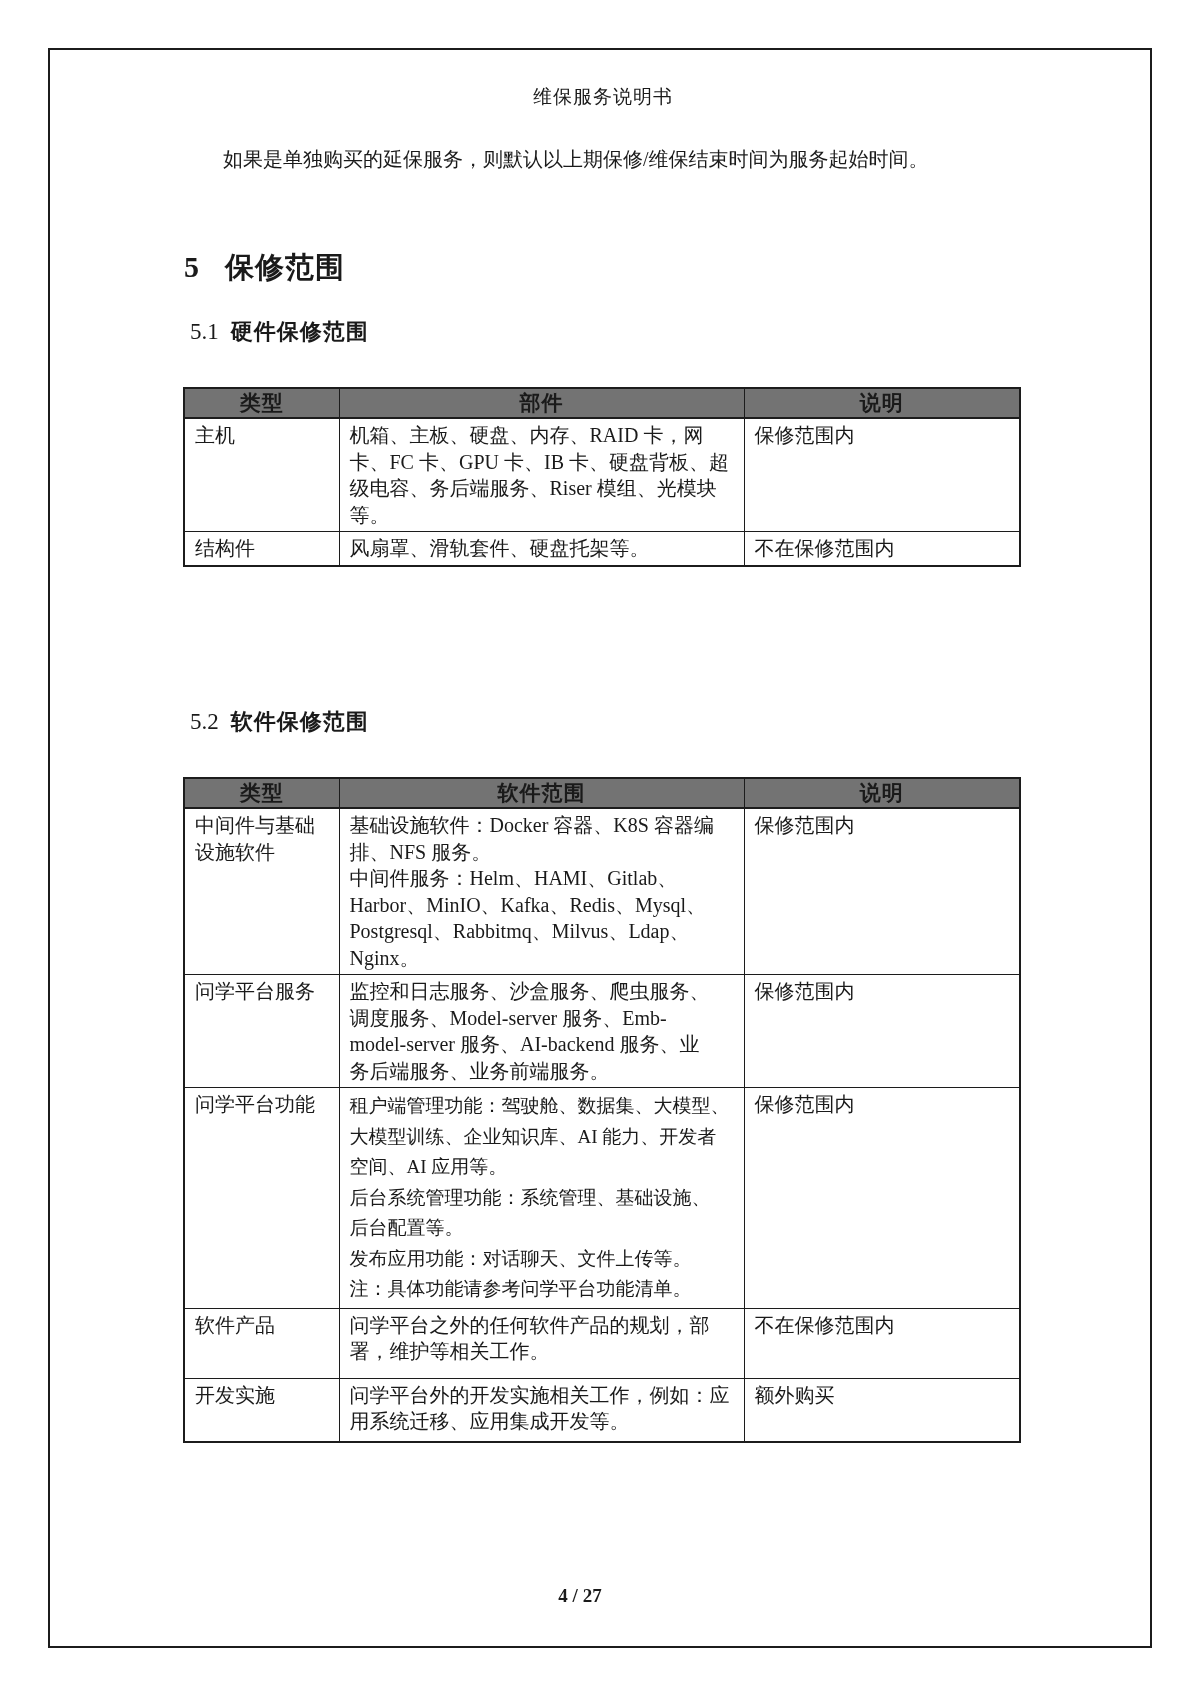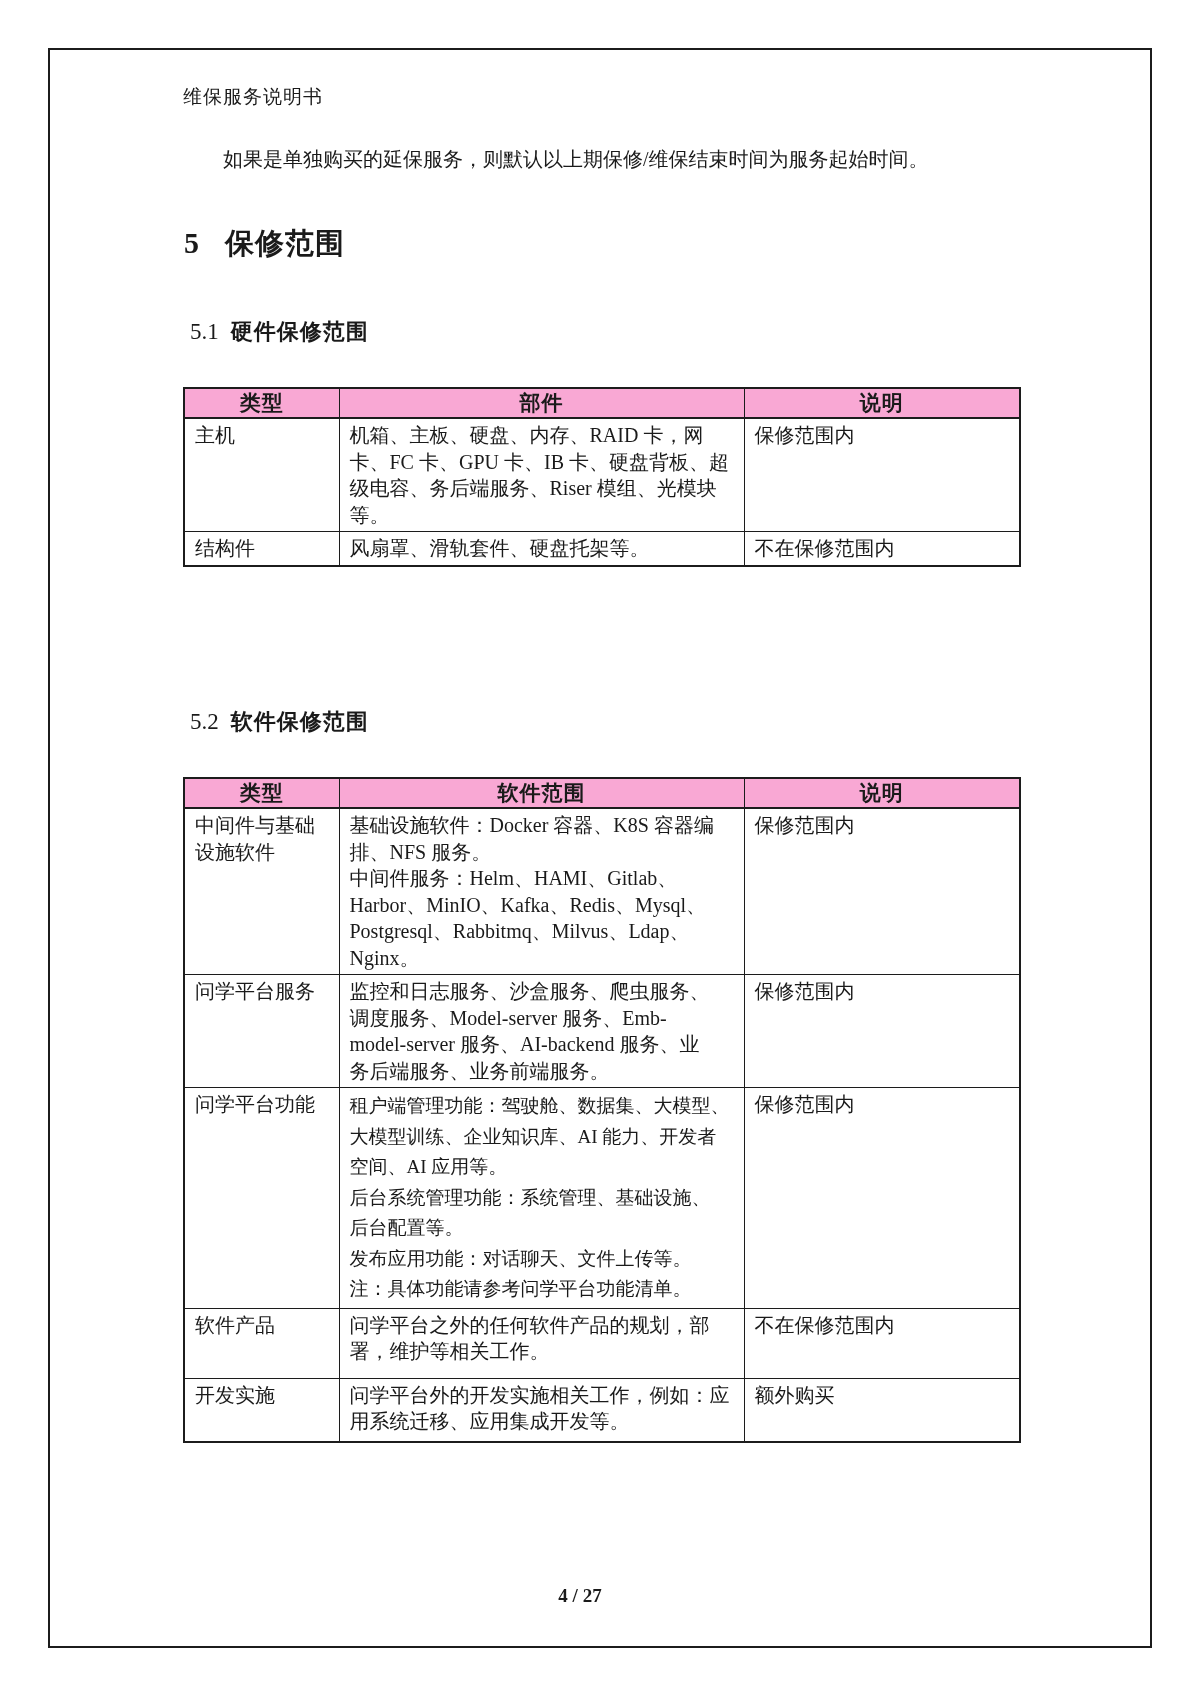--- a/index.html
+++ b/index.html
@@ -13,34 +13,34 @@
   }
   .page-border {
     position: absolute;
     left: 48px; top: 48px;
     width: 1104px; height: 1600px;
     border: 2px solid #1c1c1c;
   }
   .doc-header {
     position: absolute;
     top: 84px; left: 183px; right: 177px;
-    text-align: left;
+    text-align: center;
     font-size: 19px;
     letter-spacing: 1px;
   }
   .intro {
     position: absolute;
     top: 146px; left: 183px; width: 836px;
     font-size: 20px;
     line-height: 26px;
     text-indent: 40px;
   }
   .h1 {
     position: absolute;
-    top: 224px; left: 184px;
+    top: 248px; left: 184px;
     white-space: nowrap;
   }
   .h1 .num {
     font-family: "Liberation Serif", "DejaVu Serif", serif;
     font-weight: bold;
     font-size: 30px;
     margin-right: 26px;
   }
   .h1 .txt {
     font-family: "Liberation Sans", "DejaVu Sans", sans-serif;
@@ -71,21 +71,21 @@
     position: absolute;
     left: 183px;
     width: 836px;
     border-collapse: collapse;
     table-layout: fixed;
     border: 2px solid #1c1c1c;
   }
   table.t1 { top: 387px; }
   table.t2 { top: 777px; }
   .doc-table th {
-    background: #f9a8d4;
+    background: #737373;
     border: 1.5px solid #1c1c1c;
     border-bottom: 2px solid #1c1c1c;
     font-size: 21px;
     font-weight: bold;
     text-align: center;
     height: 24px;
     vertical-align: middle;
     letter-spacing: 1px;
   }
   .doc-table td {

